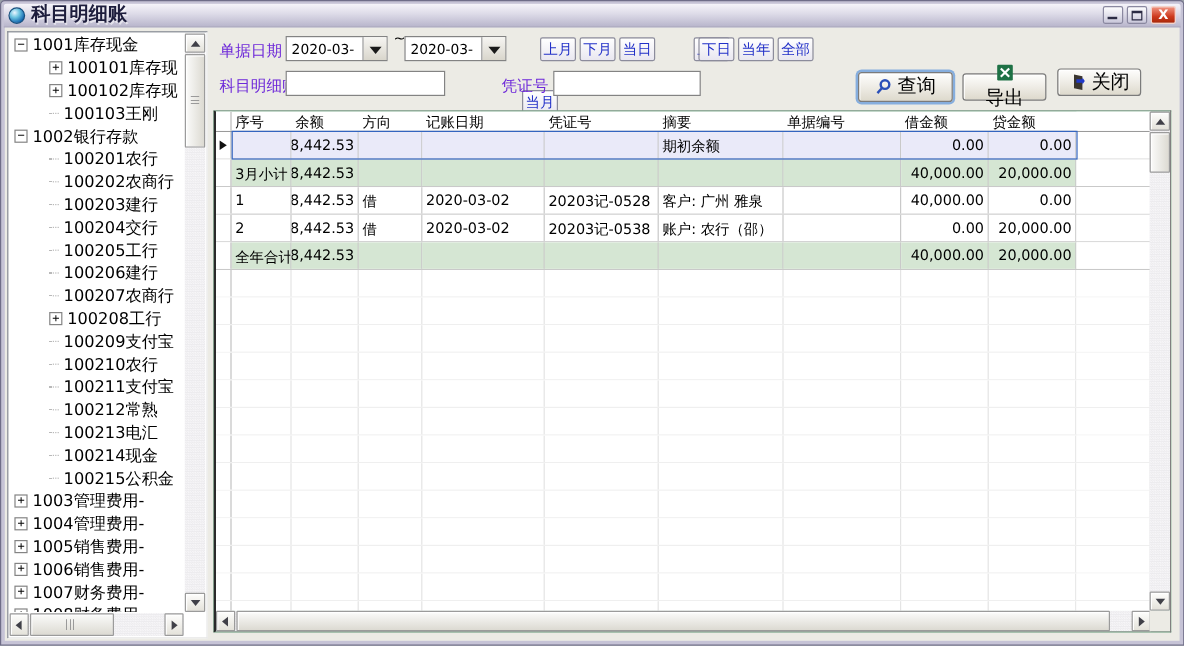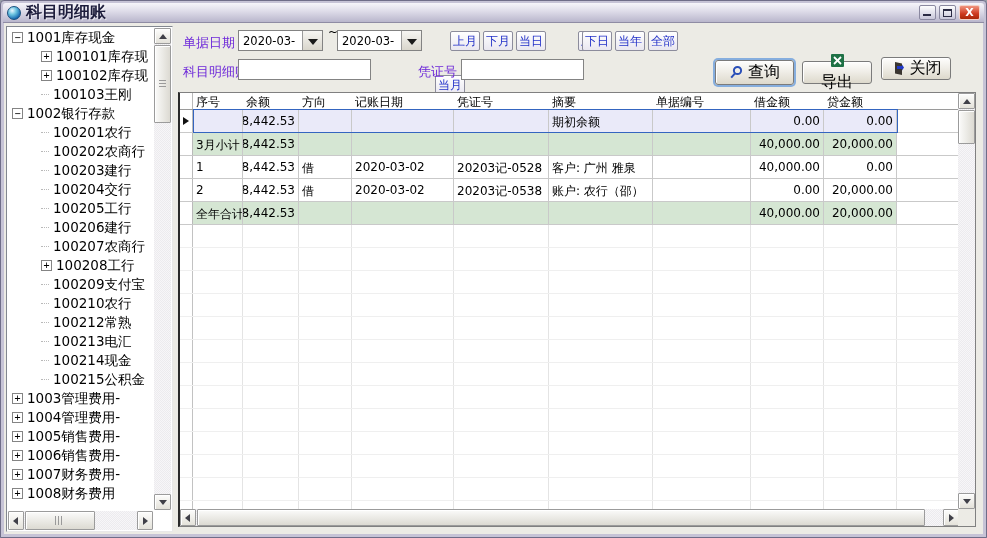--- a/index.html
+++ b/index.html
@@ -205,20 +205,25 @@
             <span class="tree-label">100209支付宝</span>
           </div>
           <div class="tree-row">
             <span class="indent1"></span>
             <span class="stub"></span>
             <span class="tree-label">100210农行</span>
           </div>
           <div class="tree-row">
             <span class="indent1"></span>
             <span class="stub"></span>
+            <span class="tree-label">100211支付宝</span>
+          </div>
+          <div class="tree-row">
+            <span class="indent1"></span>
+            <span class="stub"></span>
             <span class="tree-label">100212常熟</span>
           </div>
           <div class="tree-row">
             <span class="indent1"></span>
             <span class="stub"></span>
             <span class="tree-label">100213电汇</span>
           </div>
           <div class="tree-row">
             <span class="indent1"></span>
             <span class="stub"></span>

